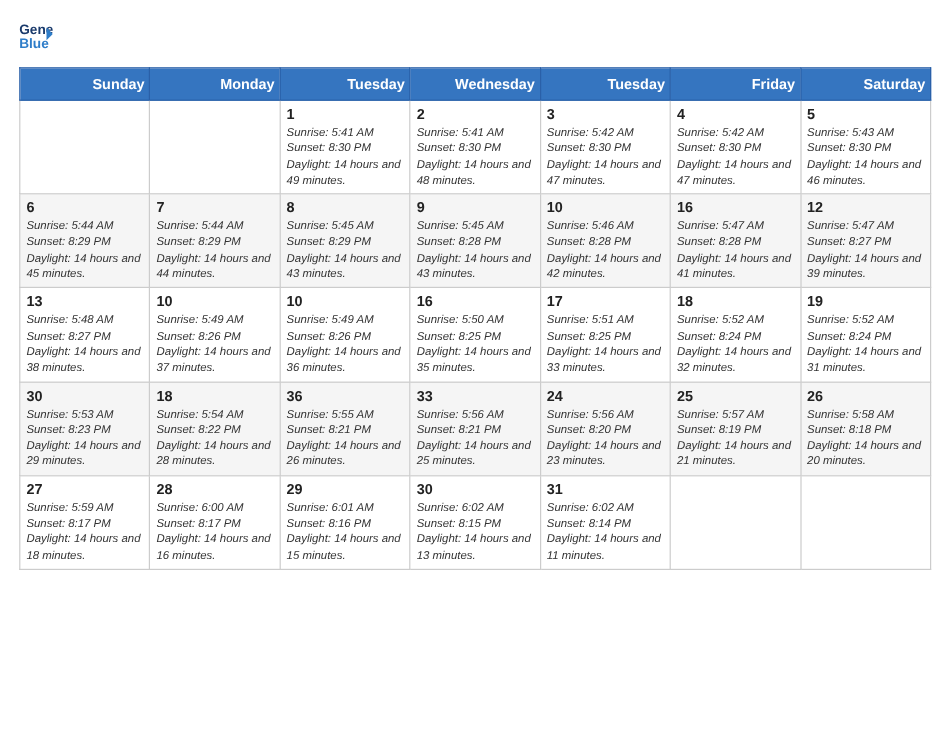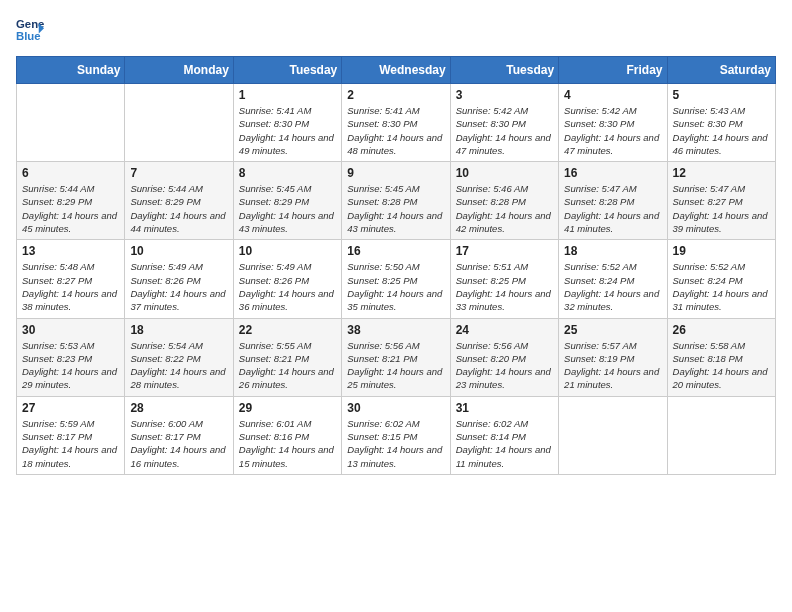--- a/index.html
+++ b/index.html
@@ -199,25 +199,25 @@
       <tr>
         <td>
           <span class="day-num">30</span>
           <div class="day-info">Sunrise: 5:53 AM<br>Sunset: 8:23 PM<br>Daylight: 14 hours and 29 minutes.</div>
         </td>
         <td>
           <span class="day-num">18</span>
           <div class="day-info">Sunrise: 5:54 AM<br>Sunset: 8:22 PM<br>Daylight: 14 hours and 28 minutes.</div>
         </td>
         <td>
-          <span class="day-num">22</span>
+          <span class="day-num">36</span>
           <div class="day-info">Sunrise: 5:55 AM<br>Sunset: 8:21 PM<br>Daylight: 14 hours and 26 minutes.</div>
         </td>
         <td>
-          <span class="day-num">38</span>
+          <span class="day-num">33</span>
           <div class="day-info">Sunrise: 5:56 AM<br>Sunset: 8:21 PM<br>Daylight: 14 hours and 25 minutes.</div>
         </td>
         <td>
           <span class="day-num">24</span>
           <div class="day-info">Sunrise: 5:56 AM<br>Sunset: 8:20 PM<br>Daylight: 14 hours and 23 minutes.</div>
         </td>
         <td>
           <span class="day-num">25</span>
           <div class="day-info">Sunrise: 5:57 AM<br>Sunset: 8:19 PM<br>Daylight: 14 hours and 21 minutes.</div>
         </td>

